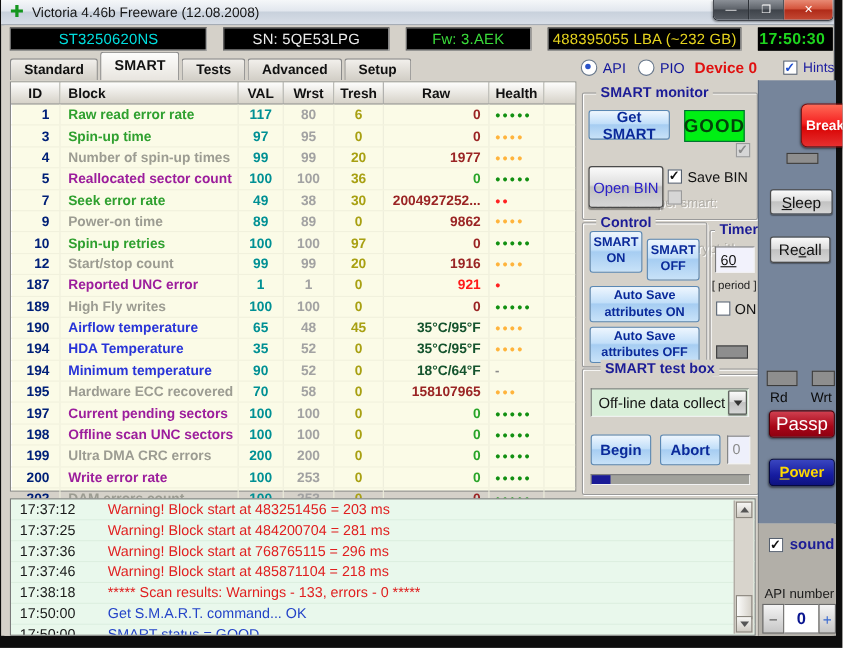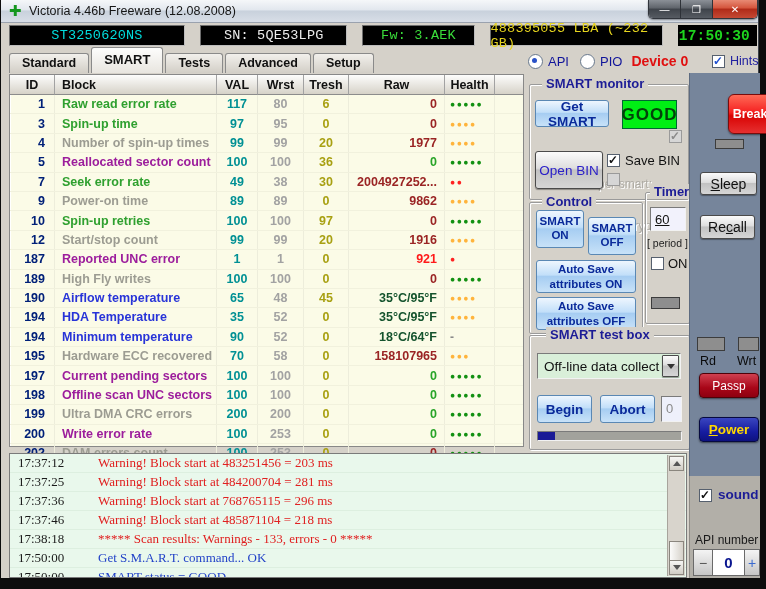--- a/index.html
+++ b/index.html
@@ -8,21 +8,21 @@
   
   .titlebar{position:absolute;left:0;top:0;right:0;height:22px;background:linear-gradient(180deg,#f5f7f9 0%,#e2e7ee 45%,#c8d1dc 50%,#d8dee7 100%);border-bottom:1px solid #9aa2ae;}
   .app-icon{position:absolute;left:8px;top:2px;font-size:15px;color:#14961e;line-height:18px;}
   .title-text{position:absolute;left:28px;top:4px;font-size:12.5px;color:#151515;}
   .win-btns{position:absolute;right:0px;top:0;height:18px;display:flex;border:1px solid #31353c;border-top:none;border-radius:0 0 5px 5px;overflow:hidden;box-shadow:0 1px 2px rgba(0,0,0,.4);}
   .win-btn{width:31px;height:18px;display:flex;align-items:center;justify-content:center;color:#fff;font-size:10px;background:linear-gradient(180deg,#8b9097 0%,#5f646b 45%,#3e434a 50%,#565b62 100%);border-right:1px solid #2e3238;cursor:default;}
   .win-btn.close{width:44px;background:linear-gradient(180deg,#e88a74 0%,#d4543c 45%,#b02a18 50%,#c44934 100%);border-right:none;}
   
   .wbody{position:absolute;left:3px;top:23px;width:752px;height:555px;background:#d5d1c9;}
   
-  .infobar{position:absolute;left:5px;top:2px;width:748px;height:21px;display:flex;gap:15px;background:transparent;font-family:Liberation Mono, monospace;}
+  .infobar{position:absolute;left:5px;top:2px;width:748px;height:21px;display:flex;gap:15px;background:transparent;}
   .seg{background:#000;border:1px solid #6e6e6e;border-bottom-color:#bdbdbd;border-right-color:#bdbdbd;display:flex;align-items:center;justify-content:center;font-size:13.5px;letter-spacing:.2px;}
   .seg.model{width:188px;color:#00dede;}
   .seg.serial{width:157px;color:#ececec;}
   .seg.fw{width:119px;color:#3adc3a;}
   .seg.lba{width:185px;color:#e6d41e;}
   .seg.clock{flex:1;border-color:#000;color:#1ed41e;font-size:14.5px;justify-content:flex-end;padding-right:6px;font-weight:bold;}
   
   .tabbar{position:absolute;left:5px;top:24px;width:515px;height:26px;display:flex;align-items:flex-end;}
   .tab{height:19px;line-height:19px;padding:0 12px;font-size:12.5px;font-weight:bold;color:#111;background:linear-gradient(180deg,#f2f0ec,#d2cec6);border:1px solid #8a8a8a;border-bottom:none;border-radius:3px 3px 0 0;margin-right:2px;cursor:default;}
   .tab.active{height:25px;line-height:24px;background:linear-gradient(180deg,#fdfdfc,#e8e5df);font-size:13px;position:relative;z-index:2;}
@@ -79,32 +79,32 @@
   .gtitle{position:absolute;top:-9px;left:12px;background:#d5d1c9;padding:0 4px;font-size:13px;font-weight:bold;color:#1c1c96;white-space:nowrap;}
   .bluebtn{position:absolute;background:linear-gradient(180deg,#eef6fe 0%,#c2dff9 45%,#a6cdf2 50%,#c8e2f8 100%);border:1px solid #5a88b4;border-radius:3px;color:#0a2a9a;font-weight:bold;display:flex;align-items:center;justify-content:center;text-align:center;cursor:default;box-sizing:border-box;}
   .graybtn{position:absolute;background:linear-gradient(180deg,#fbfbfb 0%,#dedede 45%,#c2c2c2 50%,#d6d6d6 100%);border:1px solid #4a4a4a;border-radius:3px;color:#111;display:flex;align-items:center;justify-content:center;cursor:default;box-sizing:border-box;box-shadow:0 1px 1px rgba(0,0,0,.35);}
   .good{position:absolute;background:#00ef14;border:1px solid #063;color:#03430a;font-weight:bold;font-size:17px;letter-spacing:1px;display:flex;align-items:center;justify-content:center;}
   .disabled-label{color:#aeaba4;text-shadow:1px 1px 0 #fff;font-size:12px;margin-top:46px;}
   .sunken{border:1px solid #7a7a7a;border-bottom-color:#f2f2f2;border-right-color:#f2f2f2;box-sizing:border-box;}
   
   .sidebar{position:absolute;left:685px;top:50px;width:70px;height:403px;background:#76859b;border-left:1px solid #5d6b80;}
   .redbtn{position:absolute;background:linear-gradient(180deg,#ff6a56 0%,#f52222 45%,#d90404 55%,#e63030 100%);border:1px solid #7a0c0c;border-radius:6px;color:#fff;font-weight:bold;font-size:12.5px;display:flex;align-items:center;justify-content:center;box-shadow:0 1px 2px rgba(0,0,0,.5);margin-left:32px;}
   .ind{position:absolute;background:#8e8e8e;border:1px solid #3c3c3c;box-sizing:border-box;}
-  .passp{position:absolute;background:linear-gradient(180deg,#d04050 0%,#a80618 60%,#8e0010 100%);border:1px solid #500008;border-radius:4px;color:#fff;font-size:12px;display:flex;align-items:center;justify-content:center;box-shadow:0 1px 2px rgba(0,0,0,.5);}
+  .passp{position:absolute;background:linear-gradient(180deg,#d04050 0%,#a80618 60%,#8e0010 100%);border:1px solid #500008;border-radius:4px;color:#fff;font-size:17px;display:flex;align-items:center;justify-content:center;box-shadow:0 1px 2px rgba(0,0,0,.5);}
   .powerbtn{position:absolute;background:linear-gradient(180deg,#3a46c0 0%,#161ca0 60%,#0e1280 100%);border:1px solid #060a40;border-radius:4px;color:#ffd800;font-weight:bold;font-size:13.5px;display:flex;align-items:center;justify-content:center;box-shadow:0 1px 2px rgba(0,0,0,.5);}
   .sideLabel{position:absolute;font-size:12.5px;color:#0a0a0a;}
   .u{text-decoration:underline;}
   
   .br-panel{position:absolute;left:685px;top:453px;width:70px;height:102px;background:#b2afa8;border-left:1px solid #8f8c86;}
   .sound-label{font-size:13.5px;font-weight:bold;color:#1c1c96;}
   .api-label{font-size:12px;color:#1a1a1a;}
   .spin-btn{background:linear-gradient(180deg,#f4f4f4,#c6c6c6);border:1px solid #6a6a6a;color:#555;font-size:14px;display:flex;align-items:center;justify-content:center;box-sizing:border-box;}
   .spin-val{background:#fff;border:1px solid #6a6a6a;border-left:none;border-right:none;color:#0a1690;font-weight:bold;font-size:15px;display:flex;align-items:center;justify-content:center;box-sizing:border-box;}
   
-  .log{position:absolute;left:5px;top:430px;width:678px;height:125px;background:#e9f8ec;border:1px solid #7a7a7a;box-sizing:border-box;overflow:hidden;font-family:Liberation Serif, serif;}
+  .log{position:absolute;left:5px;top:430px;width:678px;height:125px;background:#e9f8ec;border:1px solid #7a7a7a;box-sizing:border-box;overflow:hidden;}
   .log-row{display:flex;height:18px;line-height:18px;border-bottom:1px solid #ddefe0;}
   .log-time{width:64px;padding-left:8px;font-size:13px;color:#1a1a1a;flex-shrink:0;}
   .log-msg{padding-left:16px;font-size:13px;white-space:nowrap;}
   .log-warning{color:#e02020;}
   .log-info{color:#2343c8;}
   .scrollbar{position:absolute;right:1px;top:1px;bottom:1px;width:17px;background:#d8d4cc;border-left:1px solid #a8a49c;}
   .sc-btn{position:absolute;left:1px;width:15px;height:15px;background:linear-gradient(180deg,#f6f6f4,#d0ccc4);border:1px solid #8a867e;display:flex;align-items:center;justify-content:center;box-sizing:border-box;}
   .sc-up{top:1px;}
   .sc-down{bottom:1px;}
   .arrow-up{width:0;height:0;border-left:4px solid transparent;border-right:4px solid transparent;border-bottom:5px solid #555;}
@@ -421,21 +421,21 @@
       </div>
 
       <div class="group" style="left:525px;top:179px;width:112px;height:130px;">
         <span class="gtitle">Control</span>
         <div class="bluebtn" style="left:6px;top:7px;width:48px;height:38px;font-size:11.5px;line-height:1.2;padding:0 2px;">SMART ON</div>
         <div class="bluebtn" style="left:58px;top:14px;width:48px;height:38px;font-size:11.5px;line-height:1.2;padding:0 2px;">SMART OFF</div>
         <div class="bluebtn" style="left:6px;top:57px;width:100px;height:33px;font-size:11.5px;line-height:1.25;padding:0 8px;">Auto Save attributes ON</div>
         <div class="bluebtn" style="left:6px;top:94px;width:100px;height:33px;font-size:11.5px;line-height:1.25;padding:0 8px;">Auto Save attributes OFF</div>
       </div>
 
-      <div class="group" style="left:641px;top:169px;width:43px;height:130px;">
+      <div class="group" style="left:641px;top:186px;width:43px;height:130px;">
         <span class="gtitle" style="left:4px;">Timer</span>
         <div class="sunken" style="position:absolute;left:4px;top:14px;width:36px;height:24px;background:#f2f2fc;font-size:13px;color:#111;padding:4px 0 0 4px;text-decoration:underline;">60</div>
         <span style="position:absolute;left:1px;top:44px;font-size:10.5px;color:#222;white-space:nowrap;">[ period ]</span>
         <span class="cb" style="position:absolute;left:5px;top:64px;"></span>
         <span style="position:absolute;left:22px;top:63px;font-size:13px;color:#111;">ON</span>
         <div class="ind" style="left:5px;top:104px;width:29px;height:12px;"></div>
       </div>
 
       <div class="group" style="left:525px;top:312px;width:159px;height:113px;">
         <span class="gtitle" style="left:16px;">SMART test box</span>

